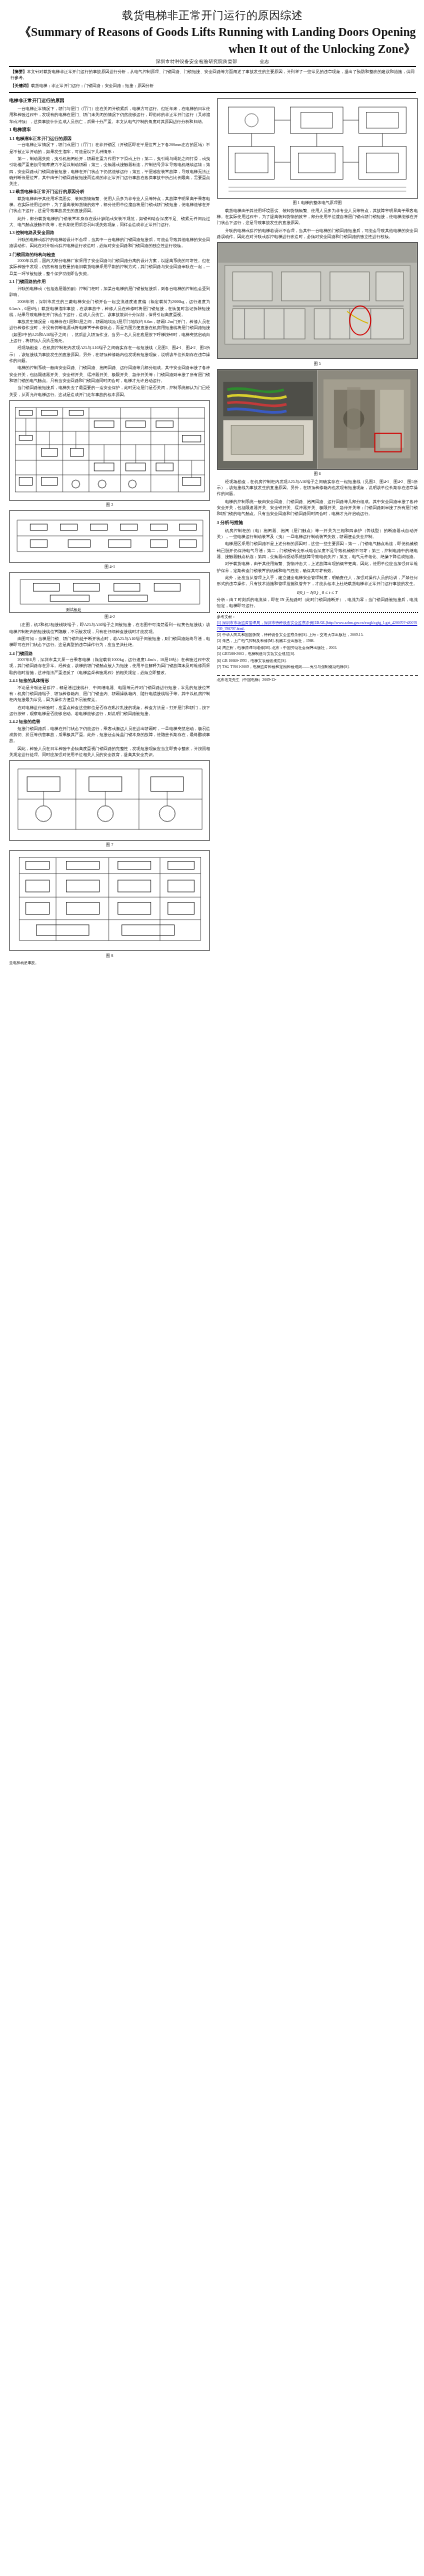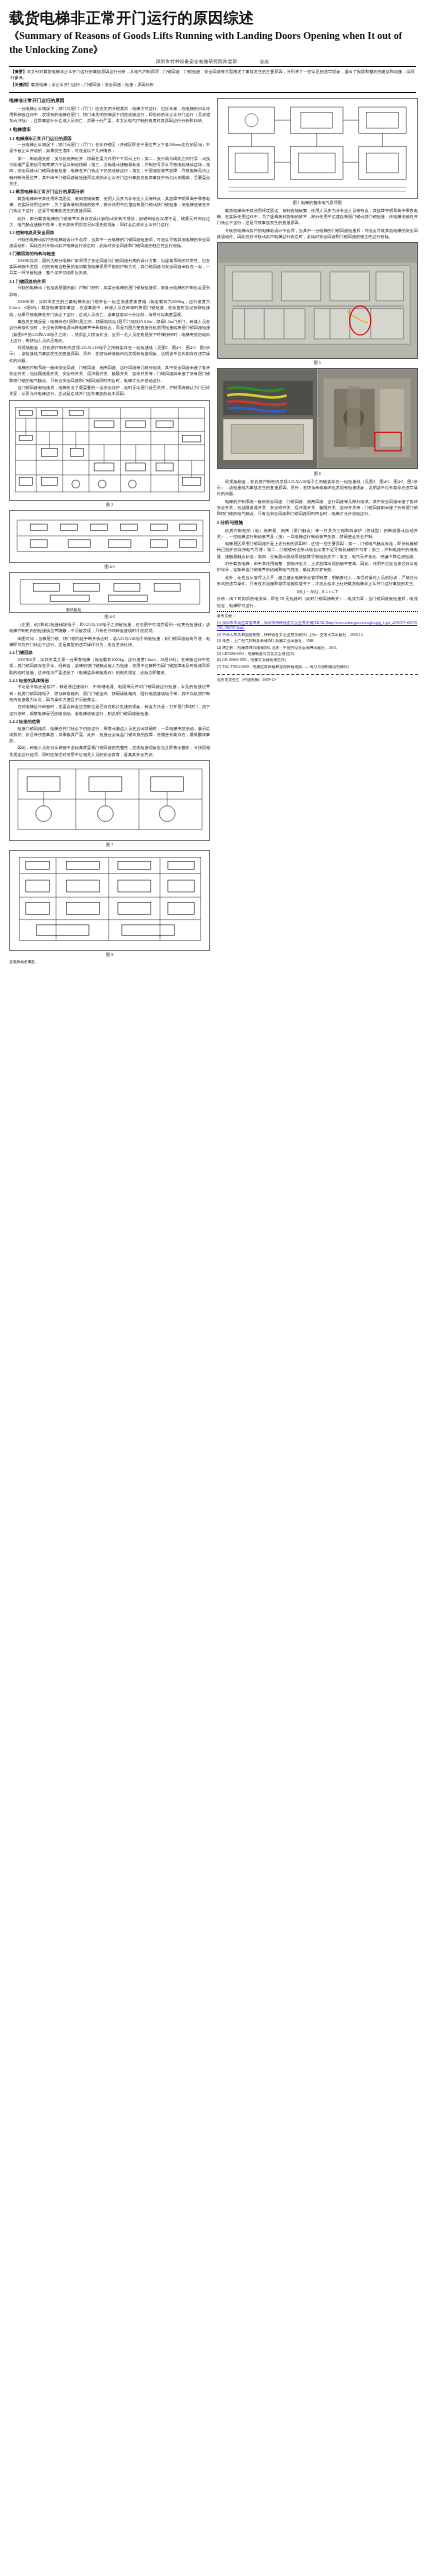--- a/index.html
+++ b/index.html
@@ -9,30 +9,31 @@
     color:#111;
     -webkit-font-smoothing:none;
   }
   .page{
     width:425px;
     box-sizing:border-box;
     padding:6.6px 9.2px 4px 9.2px;
     background:#fff;
   }
   .title-cn{
-    font-weight:bold;
-    font-size:15px;
+    text-align:center;
+    font-weight:normal;
+    font-size:11px;
     line-height:1.35;
     letter-spacing:0.3px;
     margin:1.3px 0 1.3px 0;
   }
   .title-en{
-    text-align:left;
+    text-align:right;
     font-weight:bold;
-    font-size:10px;
+    font-size:12px;
     line-height:1.4;
     margin:0.7px 0 1.3px 0;
     font-family:"Liberation Serif", serif;
   }
   .author{
     text-align:center;
     font-size:4.6px;
     margin:1.3px 0 0.7px 0;
     letter-spacing:0.2px;
   }

